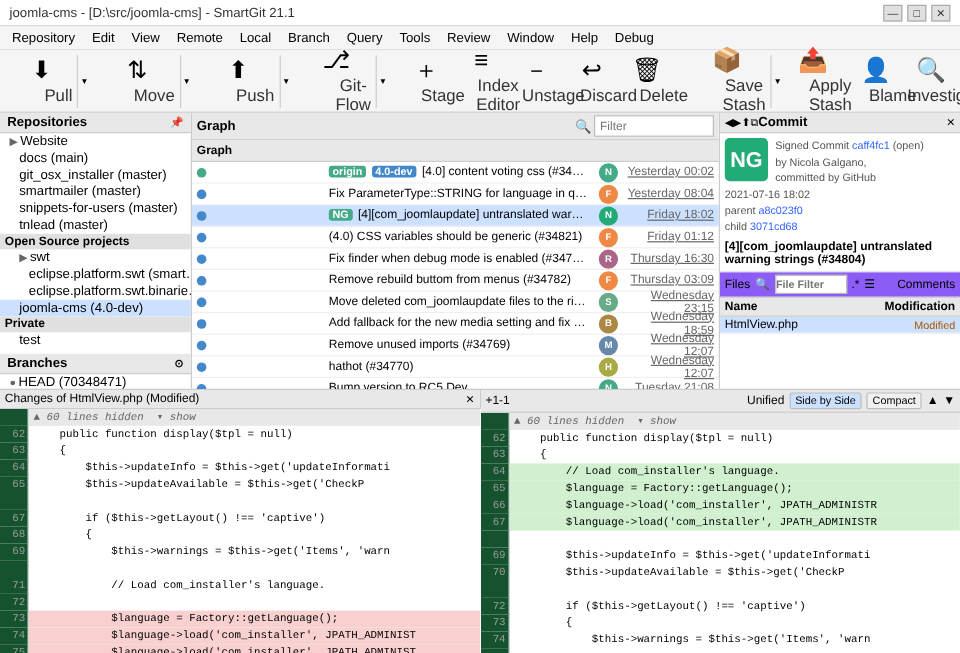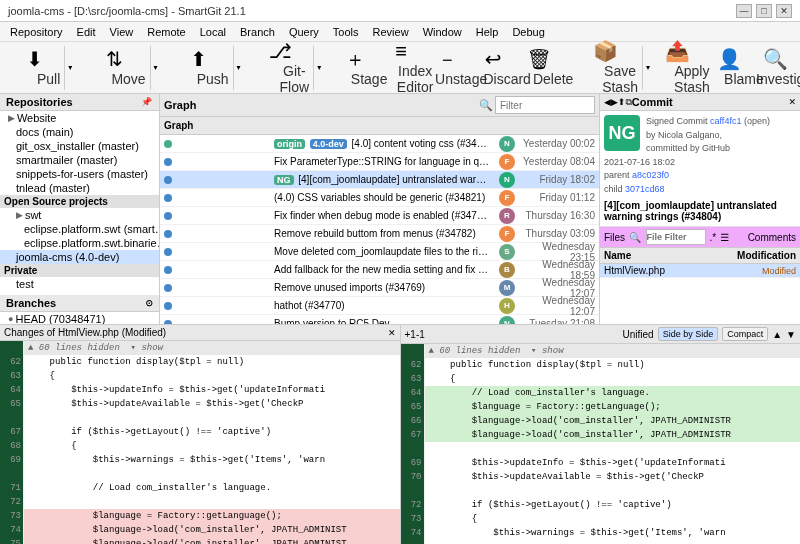--- a/index.html
+++ b/index.html
@@ -217,20 +217,21 @@
       width: 24px;
       flex-shrink: 0;
       text-align: center;
     }
     .commit-time-col {
       width: 80px;
       flex-shrink: 0;
       text-align: right;
       padding-right: 4px;
       color: #666;
+      text-decoration: underline;
     }
     .author-avatar {
       width: 16px; height: 16px;
       border-radius: 50%;
       display: flex; align-items: center; justify-content: center;
       font-size: 8px; font-weight: bold; color: #fff;
       margin: 1px auto;
     }
 
     
@@ -263,21 +264,21 @@
       background: #2a7; color: #fff;
       display: flex; align-items: center; justify-content: center;
       font-size: 18px; font-weight: bold;
       float: left; margin-right: 6px;
     }
     .commit-meta { font-size: 9px; color: #555; line-height: 1.5; }
     .commit-meta a { color: #36f; text-decoration: none; }
     .commit-full-msg { font-size: 10px; font-weight: bold; margin-top: 4px; clear: both; }
 
     .files-header {
-      background: #f0abfc;
+      background: #8b5cf6;
       padding: 2px 4px;
       border-bottom: 1px solid #ccc;
       display: flex;
       align-items: center;
       gap: 4px;
       font-size: 10px;
     }
     .files-filter { width: 60px; height: 16px; font-size: 9px; border: 1px solid #bbb; font-weight: bold; }
     .files-list { overflow-y: auto; flex: 1; }
     .file-row {

